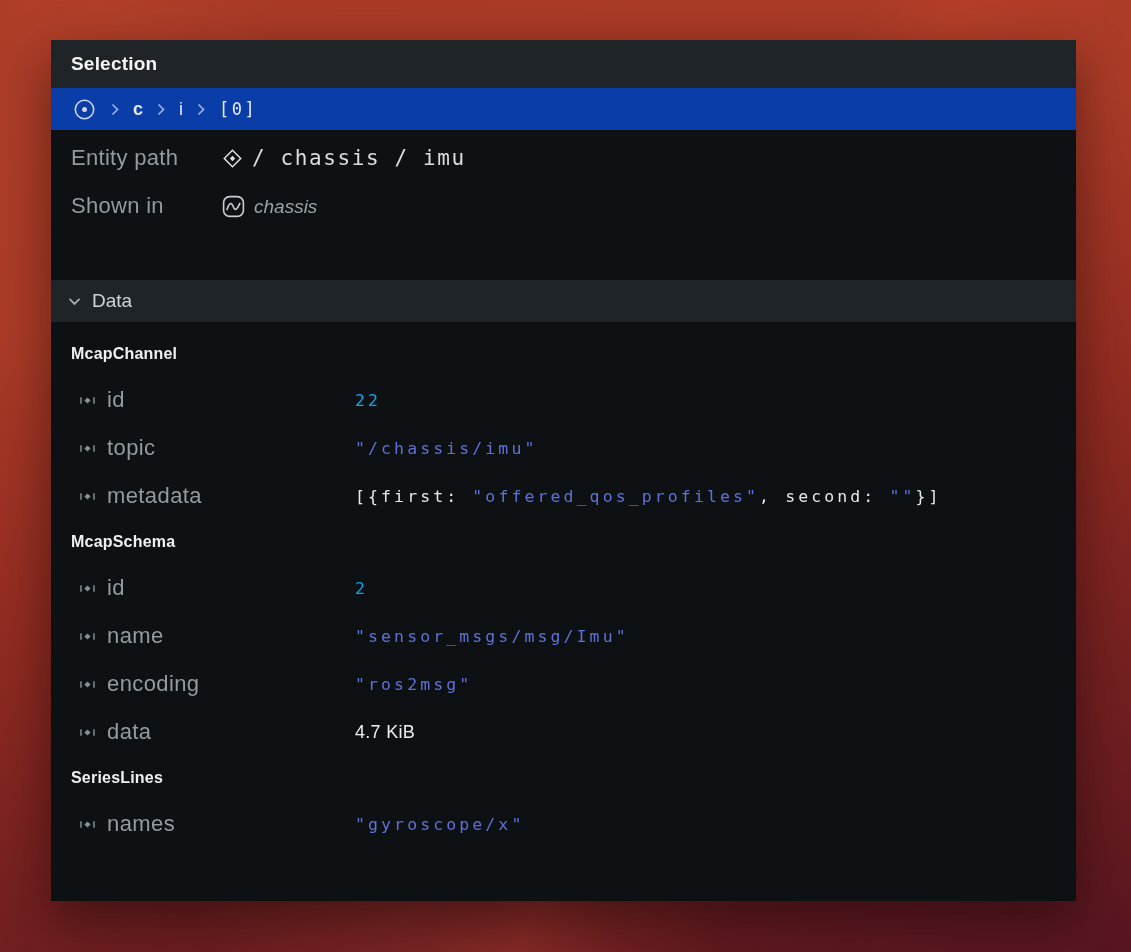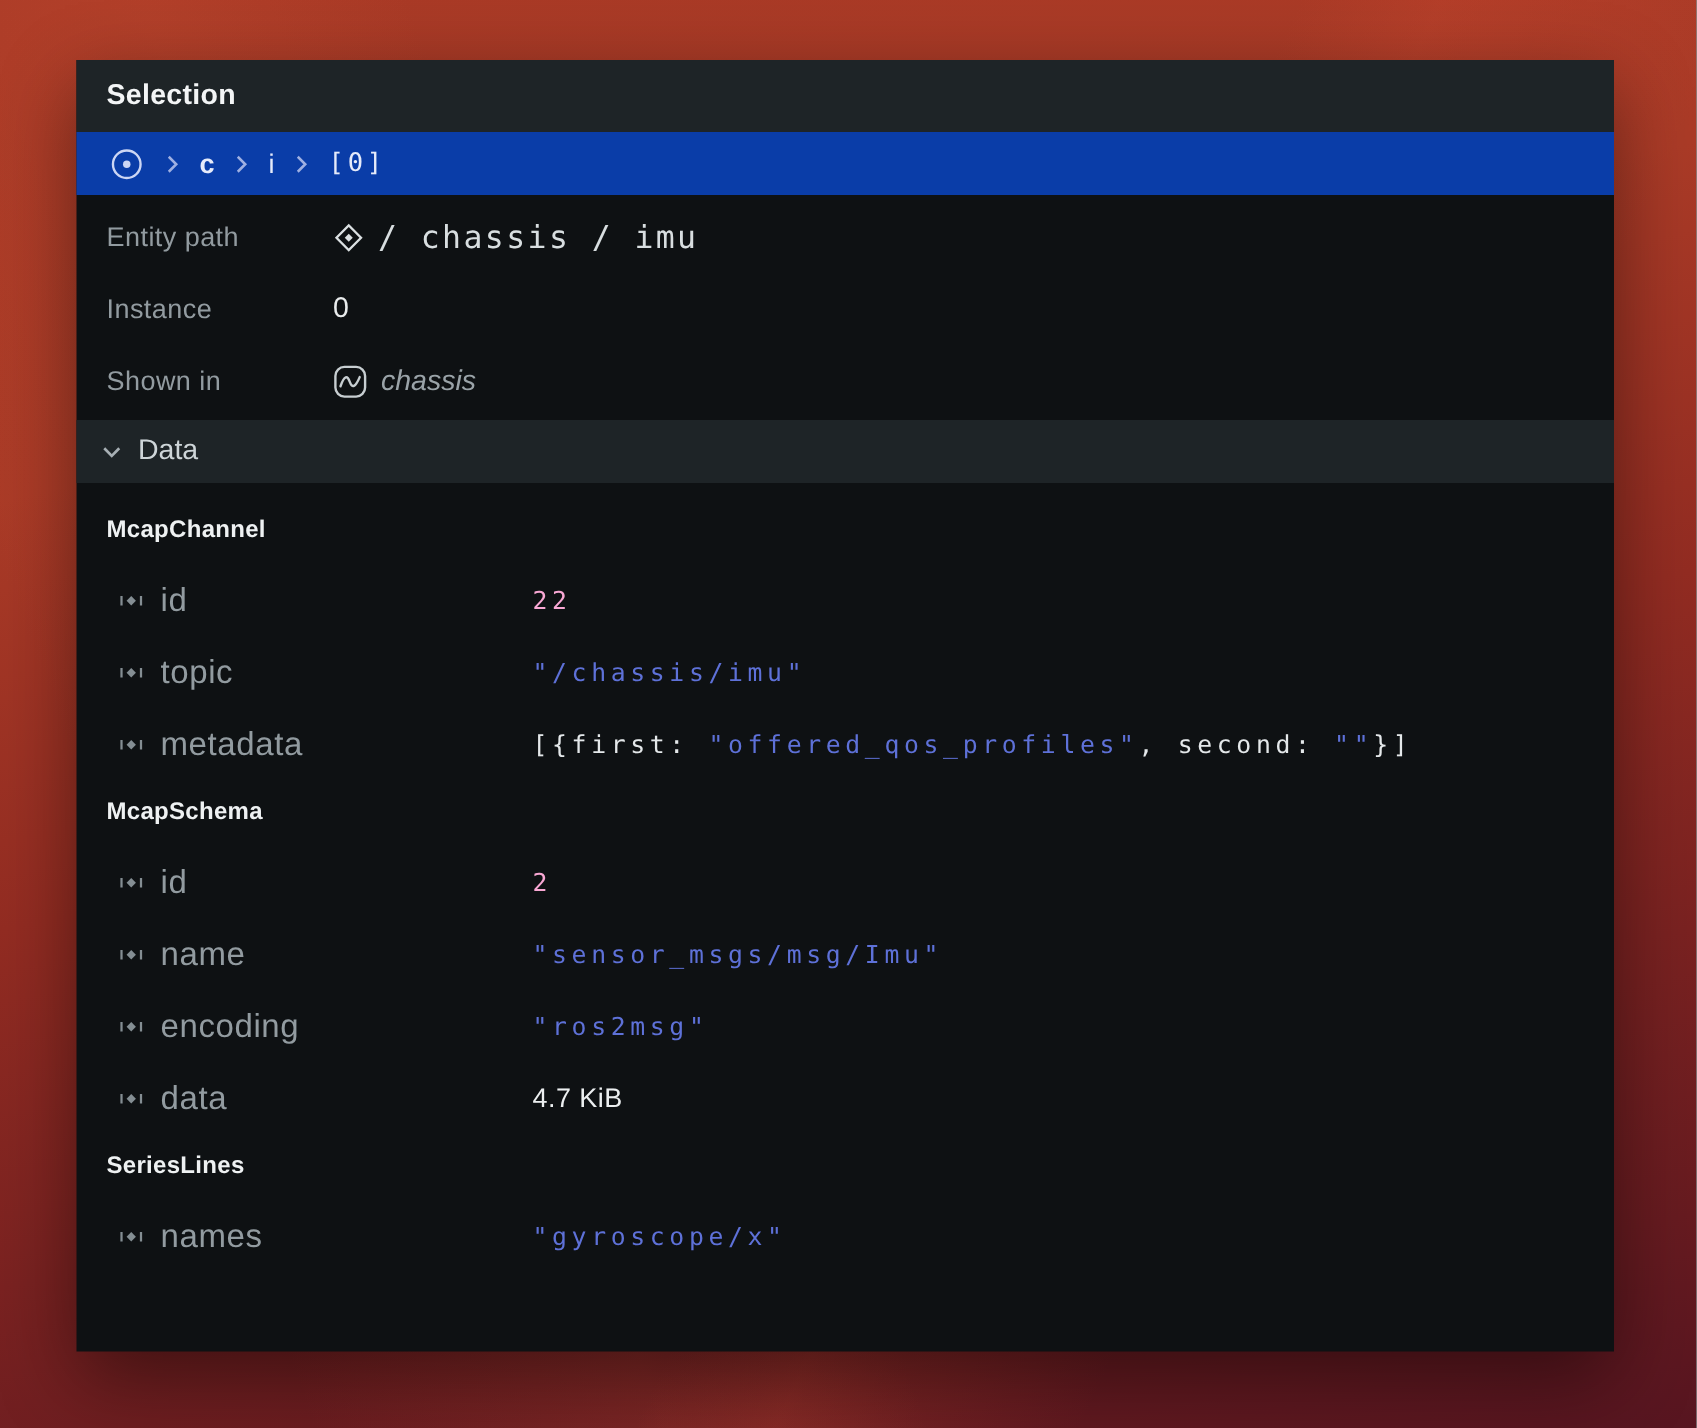--- a/index.html
+++ b/index.html
@@ -31,21 +31,21 @@
     display:flex; align-items:center; padding:0 21px; gap:14px;
   }
   .crumb { color:#e6ebfa; font-size:18px; }
   .crumb-bold { font-weight:700; }
   .crumb-mono { font-family:"DejaVu Sans Mono", monospace; font-size:17px; letter-spacing:2.5px; }
   .sep { display:flex; align-items:center; }
   .crumb-icon { display:flex; align-items:center; }
 
   .entity-info { flex:0 0 150px; padding-top:4px; }
   .info-row { position:relative; height:48px; display:flex; align-items:center; padding-left:20px; }
-  .info-label { color:#929ba0; font-size:18px; letter-spacing:0.3px; }
+  .info-label { color:#929ba0; font-size:22px; letter-spacing:0.3px; }
   .info-value { position:absolute; left:171px; display:flex; align-items:center; gap:9px; }
   .path-text {
     font-family:"DejaVu Sans Mono", monospace; font-size:21px; letter-spacing:1.6px;
     color:#d8dee0;
   }
   .plain-value { color:#e9eced; font-size:19px; }
   .shown-link { display:flex; align-items:flex-end; cursor:pointer; }
   .shown-text { color:#9aa3a8; font-size:19px; font-style:italic; }
 
   .data-header {
@@ -56,21 +56,21 @@
 
   .content { flex:1 1 auto; padding-top:10px; }
   .section-title { height:44px; display:flex; align-items:center; padding-left:20px;
     color:#eef1f2; font-size:16px; font-weight:600; letter-spacing:0.2px; }
   .data-row { position:relative; height:48px; display:flex; align-items:center; padding-left:28px; }
   .row-icon { display:flex; align-items:center; margin-right:11px; }
   .row-label { color:#929ba0; font-size:22px; letter-spacing:0.4px; }
   .row-value { position:absolute; left:304px; white-space:nowrap; }
 
   .mono { font-family:"DejaVu Sans Mono", monospace; font-size:16.5px; letter-spacing:3.1px; }
-  .v-number { color:#f9a8d4; }
+  .v-number { color:#0ea5e9; }
   .v-string { color:#5e71d8; }
   .v-plain  { color:#e4e8ea; }
   .v-sans   { color:#eceff0; font-size:18px; font-family:"Liberation Sans", sans-serif; letter-spacing:0.3px; }
 
   svg { display:block; }
 </style>
 </head>
 <body>
 
 <div class="wallpaper">
@@ -115,26 +115,20 @@
           <span>
             <svg width="21" height="21" viewBox="0 0 21 21">
               <rect x="4.7" y="4.7" width="11.6" height="11.6" transform="rotate(45 10.5 10.5)" fill="none" stroke="#dbe0e2" stroke-width="1.5"></rect>
               <rect x="8.6" y="8.6" width="3.8" height="3.8" transform="rotate(45 10.5 10.5)" fill="#dbe0e2"></rect>
             </svg>
           </span>
           <span class="path-text">/ chassis / imu</span>
         </span>
       </div>
 
-      <div class="info-row">
-        <span class="info-label">Instance</span>
-        <span class="info-value">
-          <span class="plain-value">0</span>
-        </span>
-      </div>
 
       <div class="info-row">
         <span class="info-label">Shown in</span>
         <span class="info-value shown-link">
           <span>
             <svg width="23" height="23" viewBox="0 0 23 23">
               <rect x="1.6" y="1.6" width="19.8" height="19.8" rx="6" fill="none" stroke="#c7ced1" stroke-width="1.6"></rect>
               <path d="M5 14.5 C7.6 7, 9.6 7.2, 11.2 11.6 C12.8 16, 14.8 15.4, 17.8 8.4" fill="none" stroke="#c7ced1" stroke-width="1.6" stroke-linecap="round"></path>
             </svg>
           </span>

